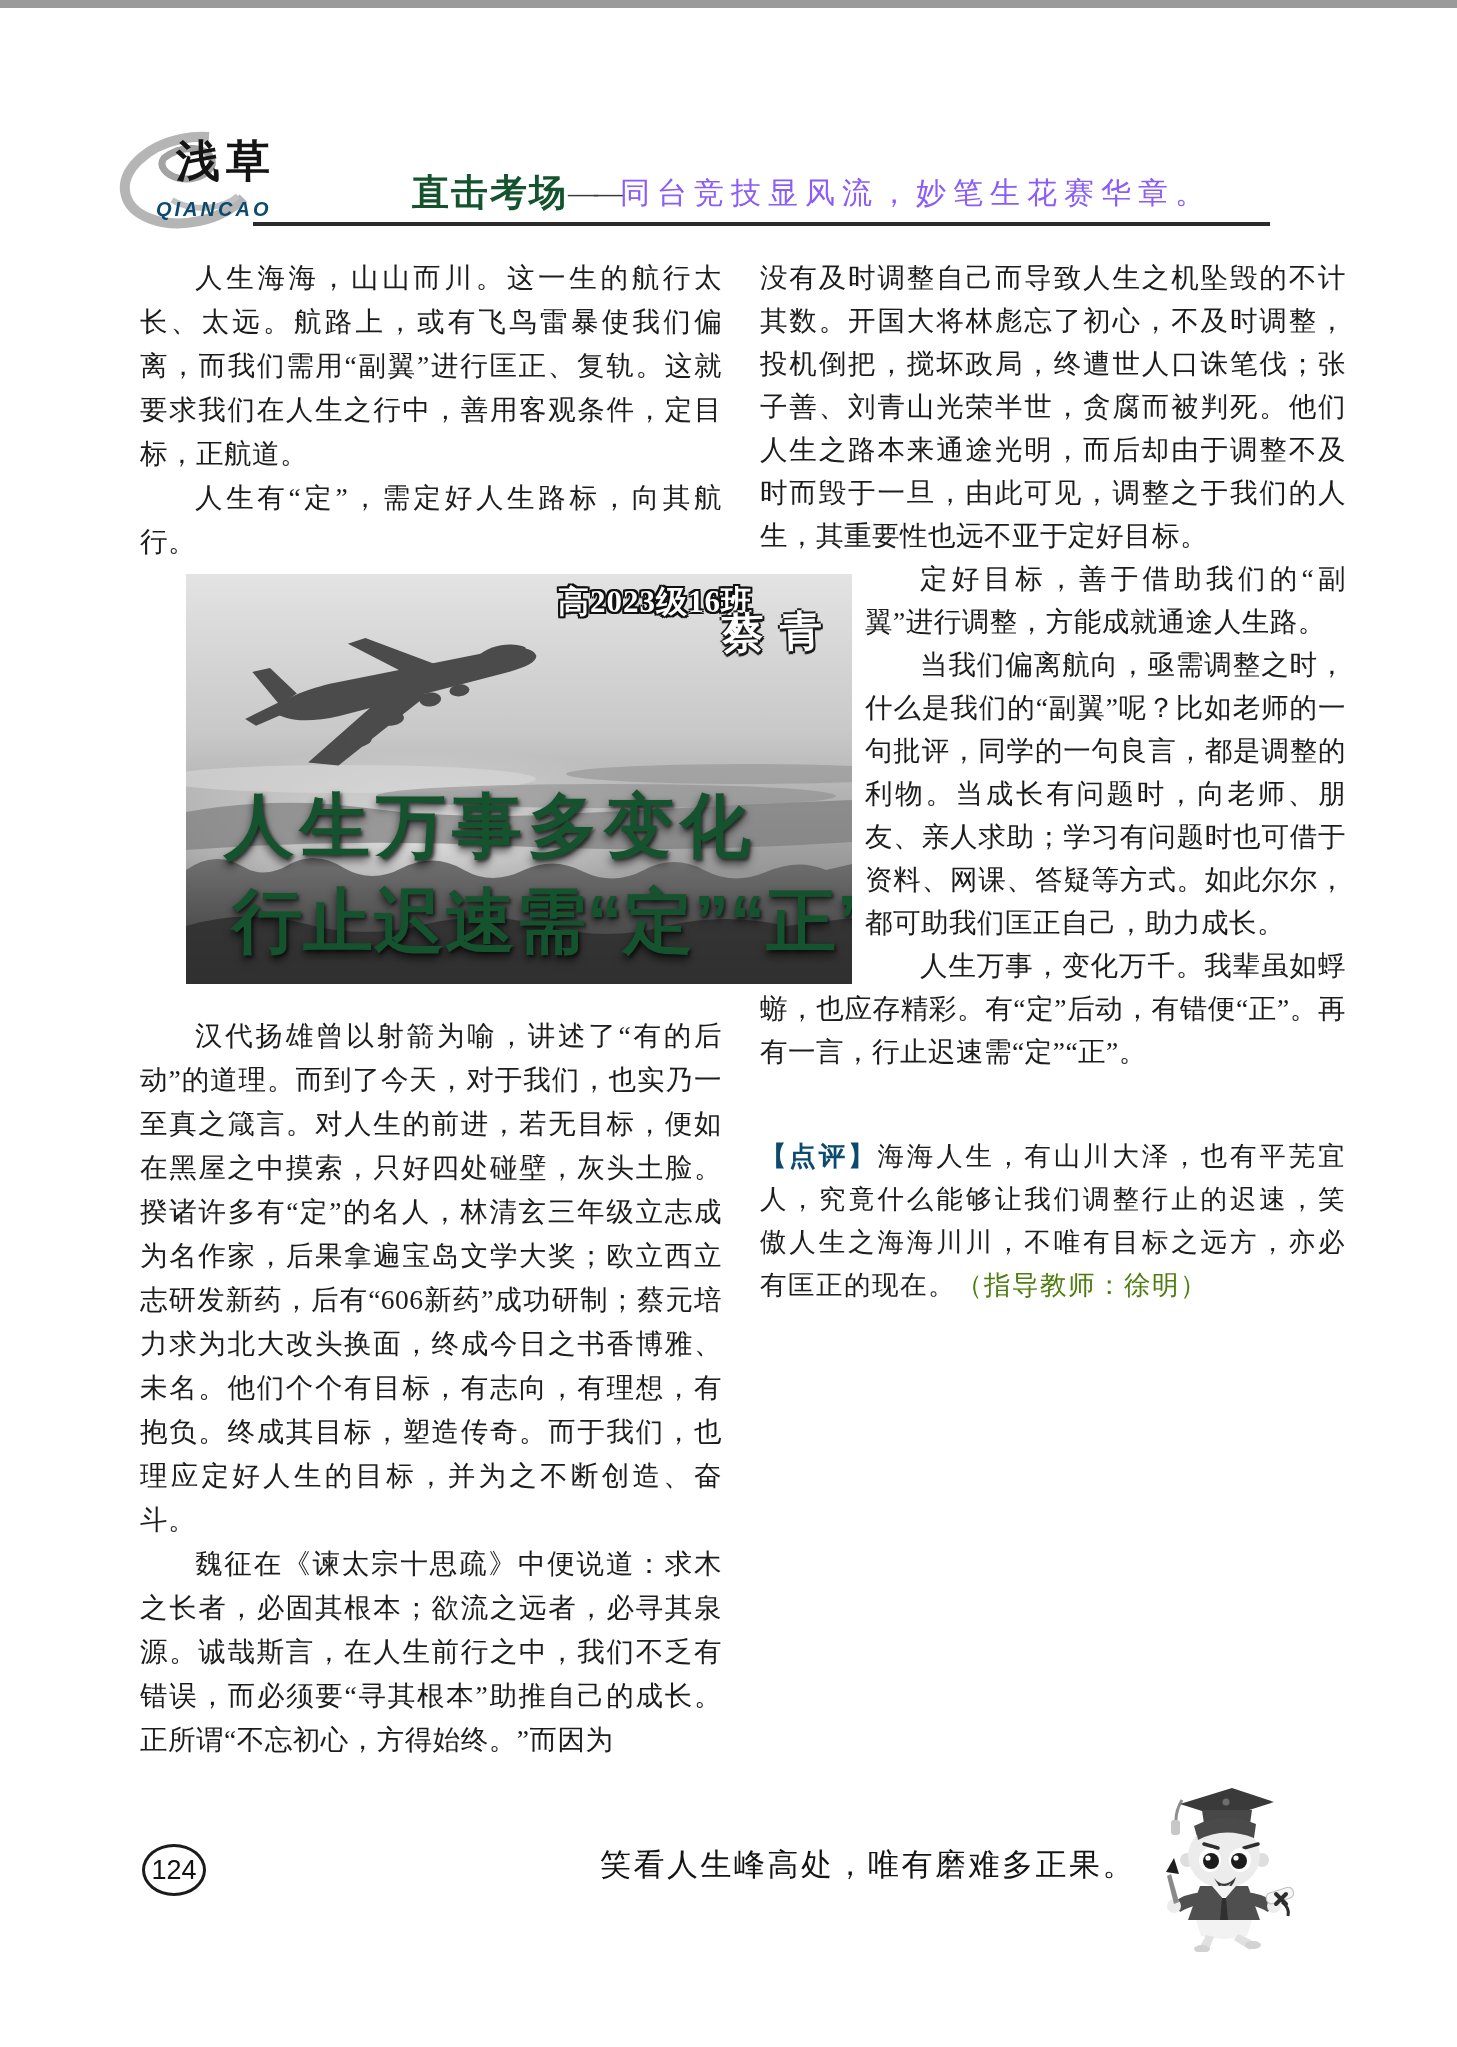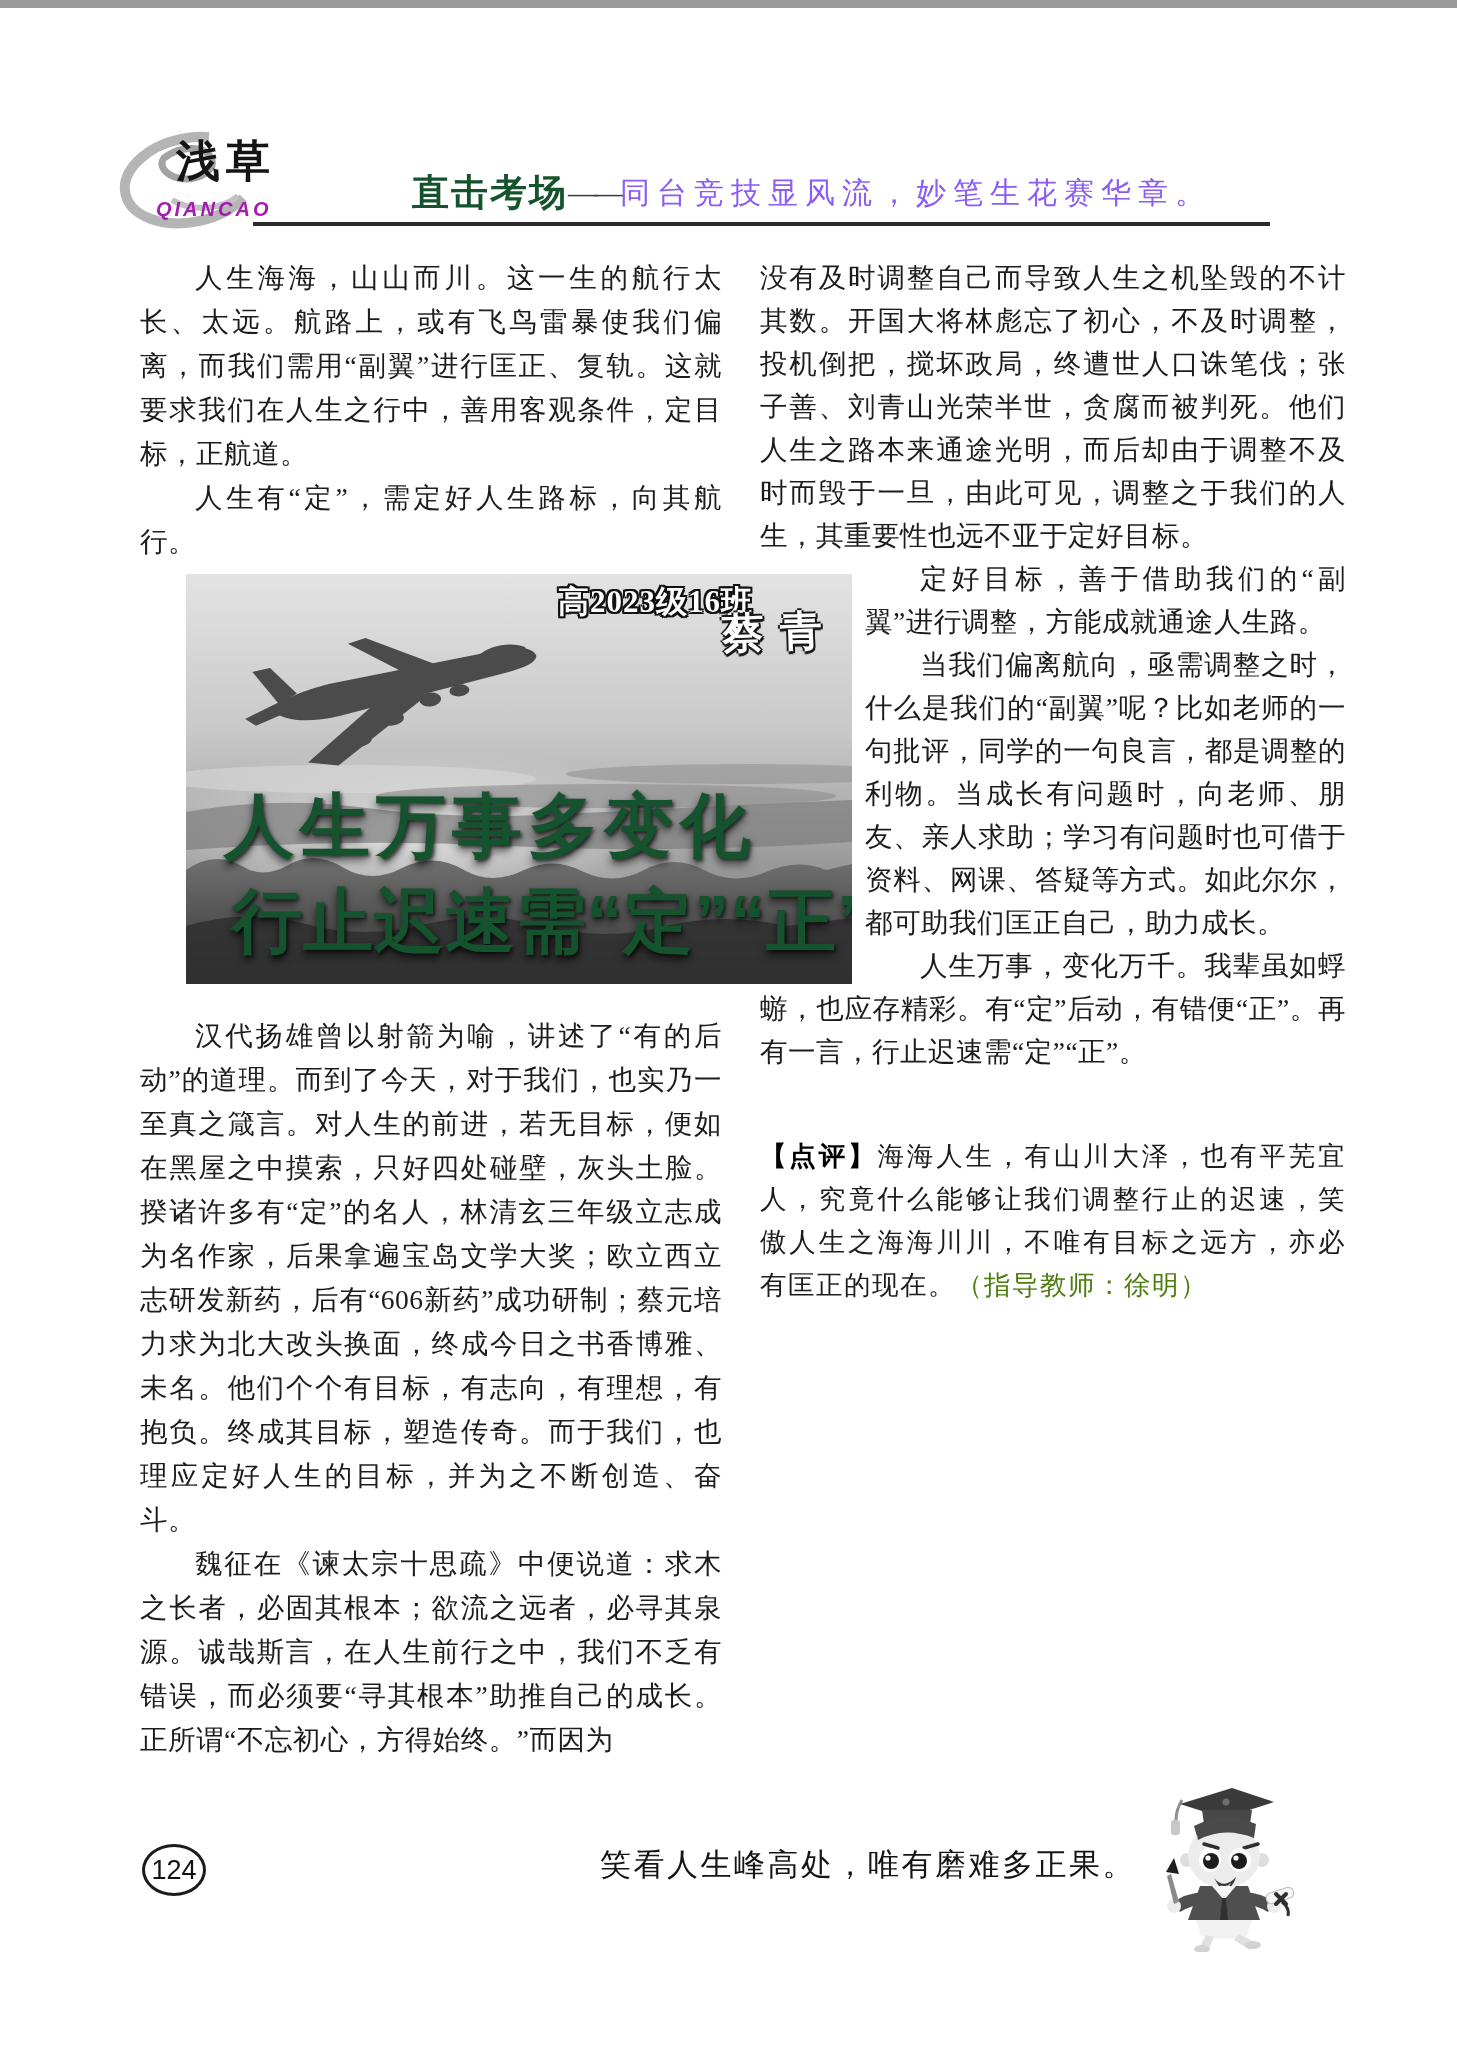--- a/index.html
+++ b/index.html
@@ -6,21 +6,21 @@
   .page{
     position:relative;width:1457px;height:2047px;margin:8px auto;background:#ffffff;
     font-family:"Liberation Serif","DejaVu Serif",serif;color:#1c1c1c;overflow:hidden;
   }
   
   .logo{position:absolute;left:112px;top:116px;width:180px;height:108px;}
   .logo svg{position:absolute;left:0;top:0;}
   .logo-cn{position:absolute;left:64px;top:8px;font-size:44px;font-weight:bold;
     font-family:"Liberation Serif","DejaVu Serif",serif;color:#141414;letter-spacing:6px;white-space:nowrap;}
   .logo-en{position:absolute;left:44px;top:74px;font-size:20px;font-weight:bold;font-style:italic;
-    font-family:"Liberation Sans","DejaVu Sans",sans-serif;color:#a21caf;letter-spacing:3px;}
+    font-family:"Liberation Sans","DejaVu Sans",sans-serif;color:#0c4a6e;letter-spacing:3px;}
   .section-title{position:absolute;left:412px;top:160px;white-space:nowrap;}
   .st-bold{font-family:"Liberation Sans","DejaVu Sans",sans-serif;font-weight:bold;font-size:37px;
     letter-spacing:2px;color:#14532d;vertical-align:middle;}
   .st-dash{font-size:30px;color:#3a3a3a;vertical-align:middle;letter-spacing:-4px;}
   .st-rest{font-size:30px;color:#8b5cf6;letter-spacing:7px;vertical-align:middle;}
   .header-rule{position:absolute;left:253px;top:214px;width:1017px;height:4px;background:#2b2b2b;}
   
   .col{position:absolute;top:248px;font-size:27.5px;letter-spacing:0.5px;text-align:justify;}
   .col p{margin:0;}
   .col p.indent{text-indent:2em;}
@@ -35,21 +35,21 @@
     text-shadow:-2px 0 0 #111,2px 0 0 #111,0 -2px 0 #111,0 2px 0 #111,-2px -2px 0 #111,2px 2px 0 #111,-2px 2px 0 #111,2px -2px 0 #111;}
   .signature{position:absolute;left:536px;top:36px;font-family:"Liberation Serif","DejaVu Serif",serif;
     font-size:42px;font-weight:bold;color:#ffffff;letter-spacing:16px;white-space:nowrap;transform:rotate(-2deg);
     text-shadow:-2px 0 0 #1a1a1a,2px 0 0 #1a1a1a,0 -2px 0 #1a1a1a,0 3px 1px #1a1a1a,2px 2px 0 #1a1a1a;}
   .photo-title{position:absolute;font-family:"Liberation Sans","DejaVu Sans",sans-serif;font-weight:bold;
     color:#14532d;white-space:nowrap;text-shadow:0 5px 9px rgba(0,0,0,.65),2px 2px 3px rgba(0,0,0,.5);}
   .photo-title.t1{left:38px;top:230px;font-size:70px;letter-spacing:6px;}
   .photo-title.t2{left:46px;top:325px;font-size:70px;letter-spacing:1px;}
   
   .comment{margin-top:62px !important;font-size:26.5px;line-height:43px;letter-spacing:1.5px;}
-  .c-label{font-family:Liberation Serif, serif;font-weight:bold;color:#000000;}
+  .c-label{font-family:Liberation Serif, serif;font-weight:bold;color:#0c4a6e;}
   .c-text{color:#1d1d1d;}
   .c-teacher{font-family:"Liberation Sans","DejaVu Sans",sans-serif;font-weight:normal;color:#4d7c0f;}
   
   .page-number{position:absolute;left:142px;top:1836px;width:58px;height:46px;border:3px solid #1b1b1b;
     border-radius:50%;display:flex;align-items:center;justify-content:center;
     font-family:"Liberation Sans","DejaVu Sans",sans-serif;font-size:27px;color:#111;}
   .motto{position:absolute;left:600px;top:1836px;font-size:31px;letter-spacing:2.5px;color:#141414;
     font-family:"Liberation Serif","DejaVu Serif",serif;white-space:nowrap;}
   .mascot{position:absolute;left:1152px;top:1772px;}
 </style>

